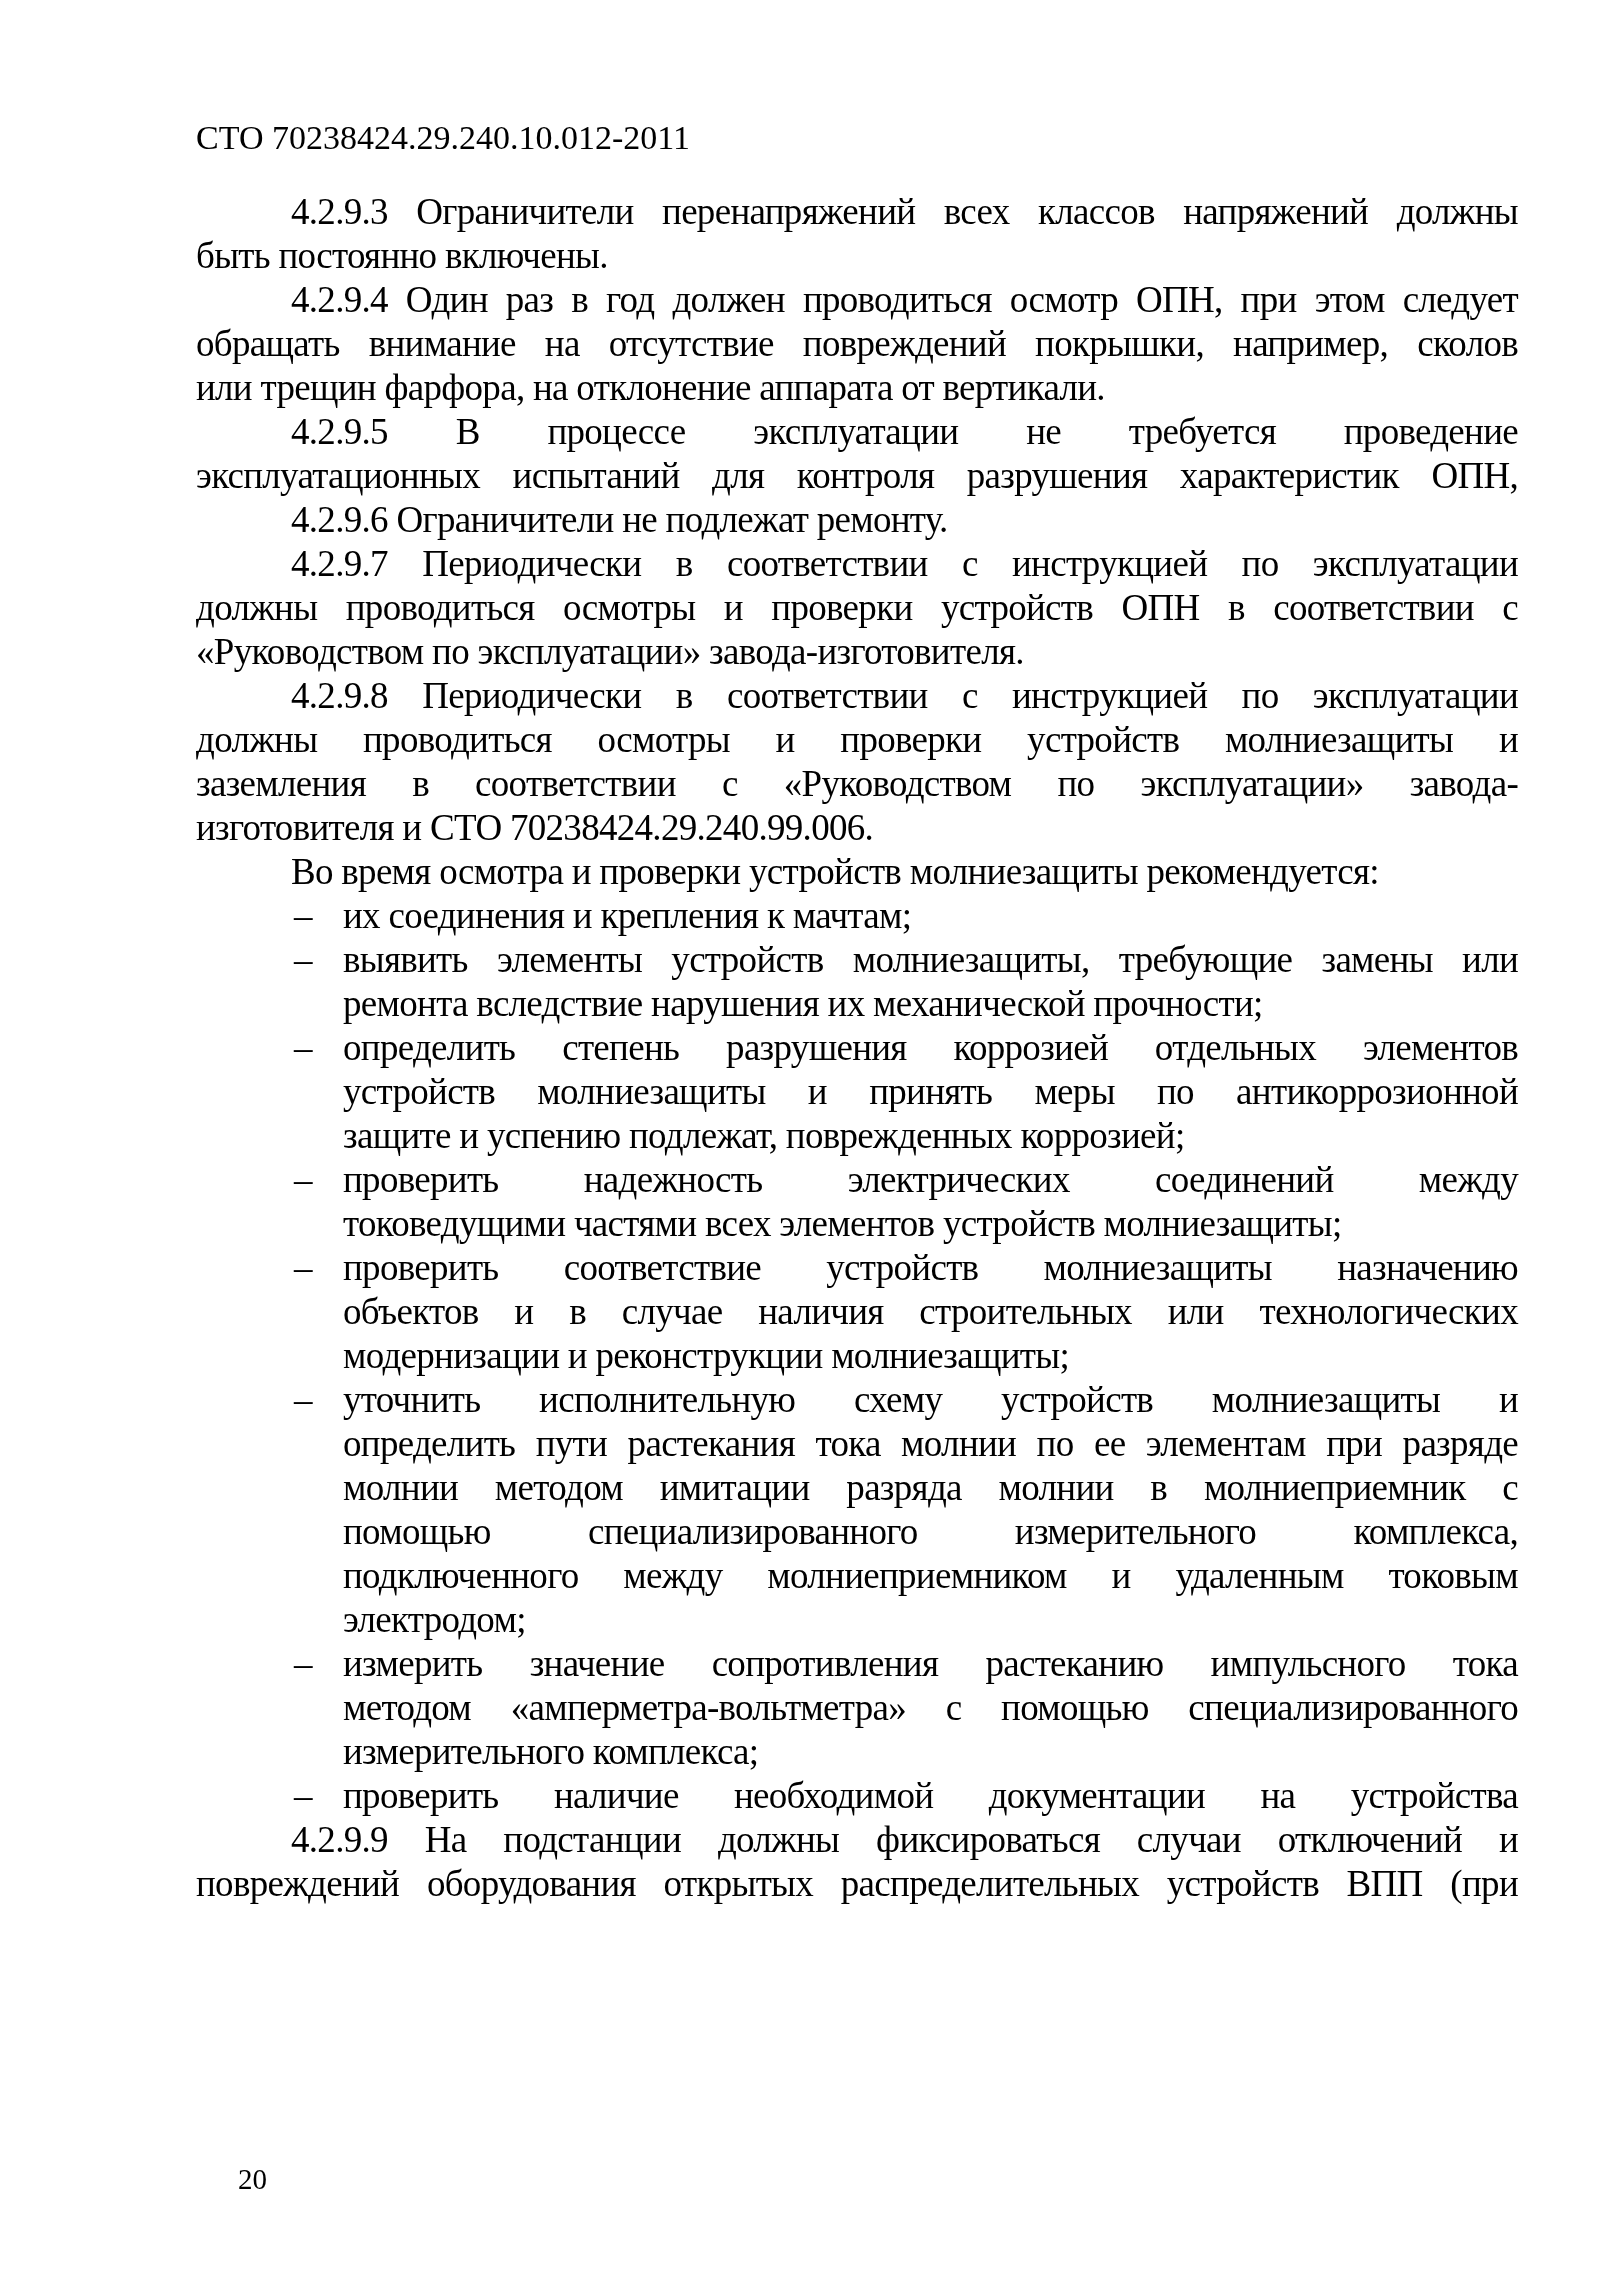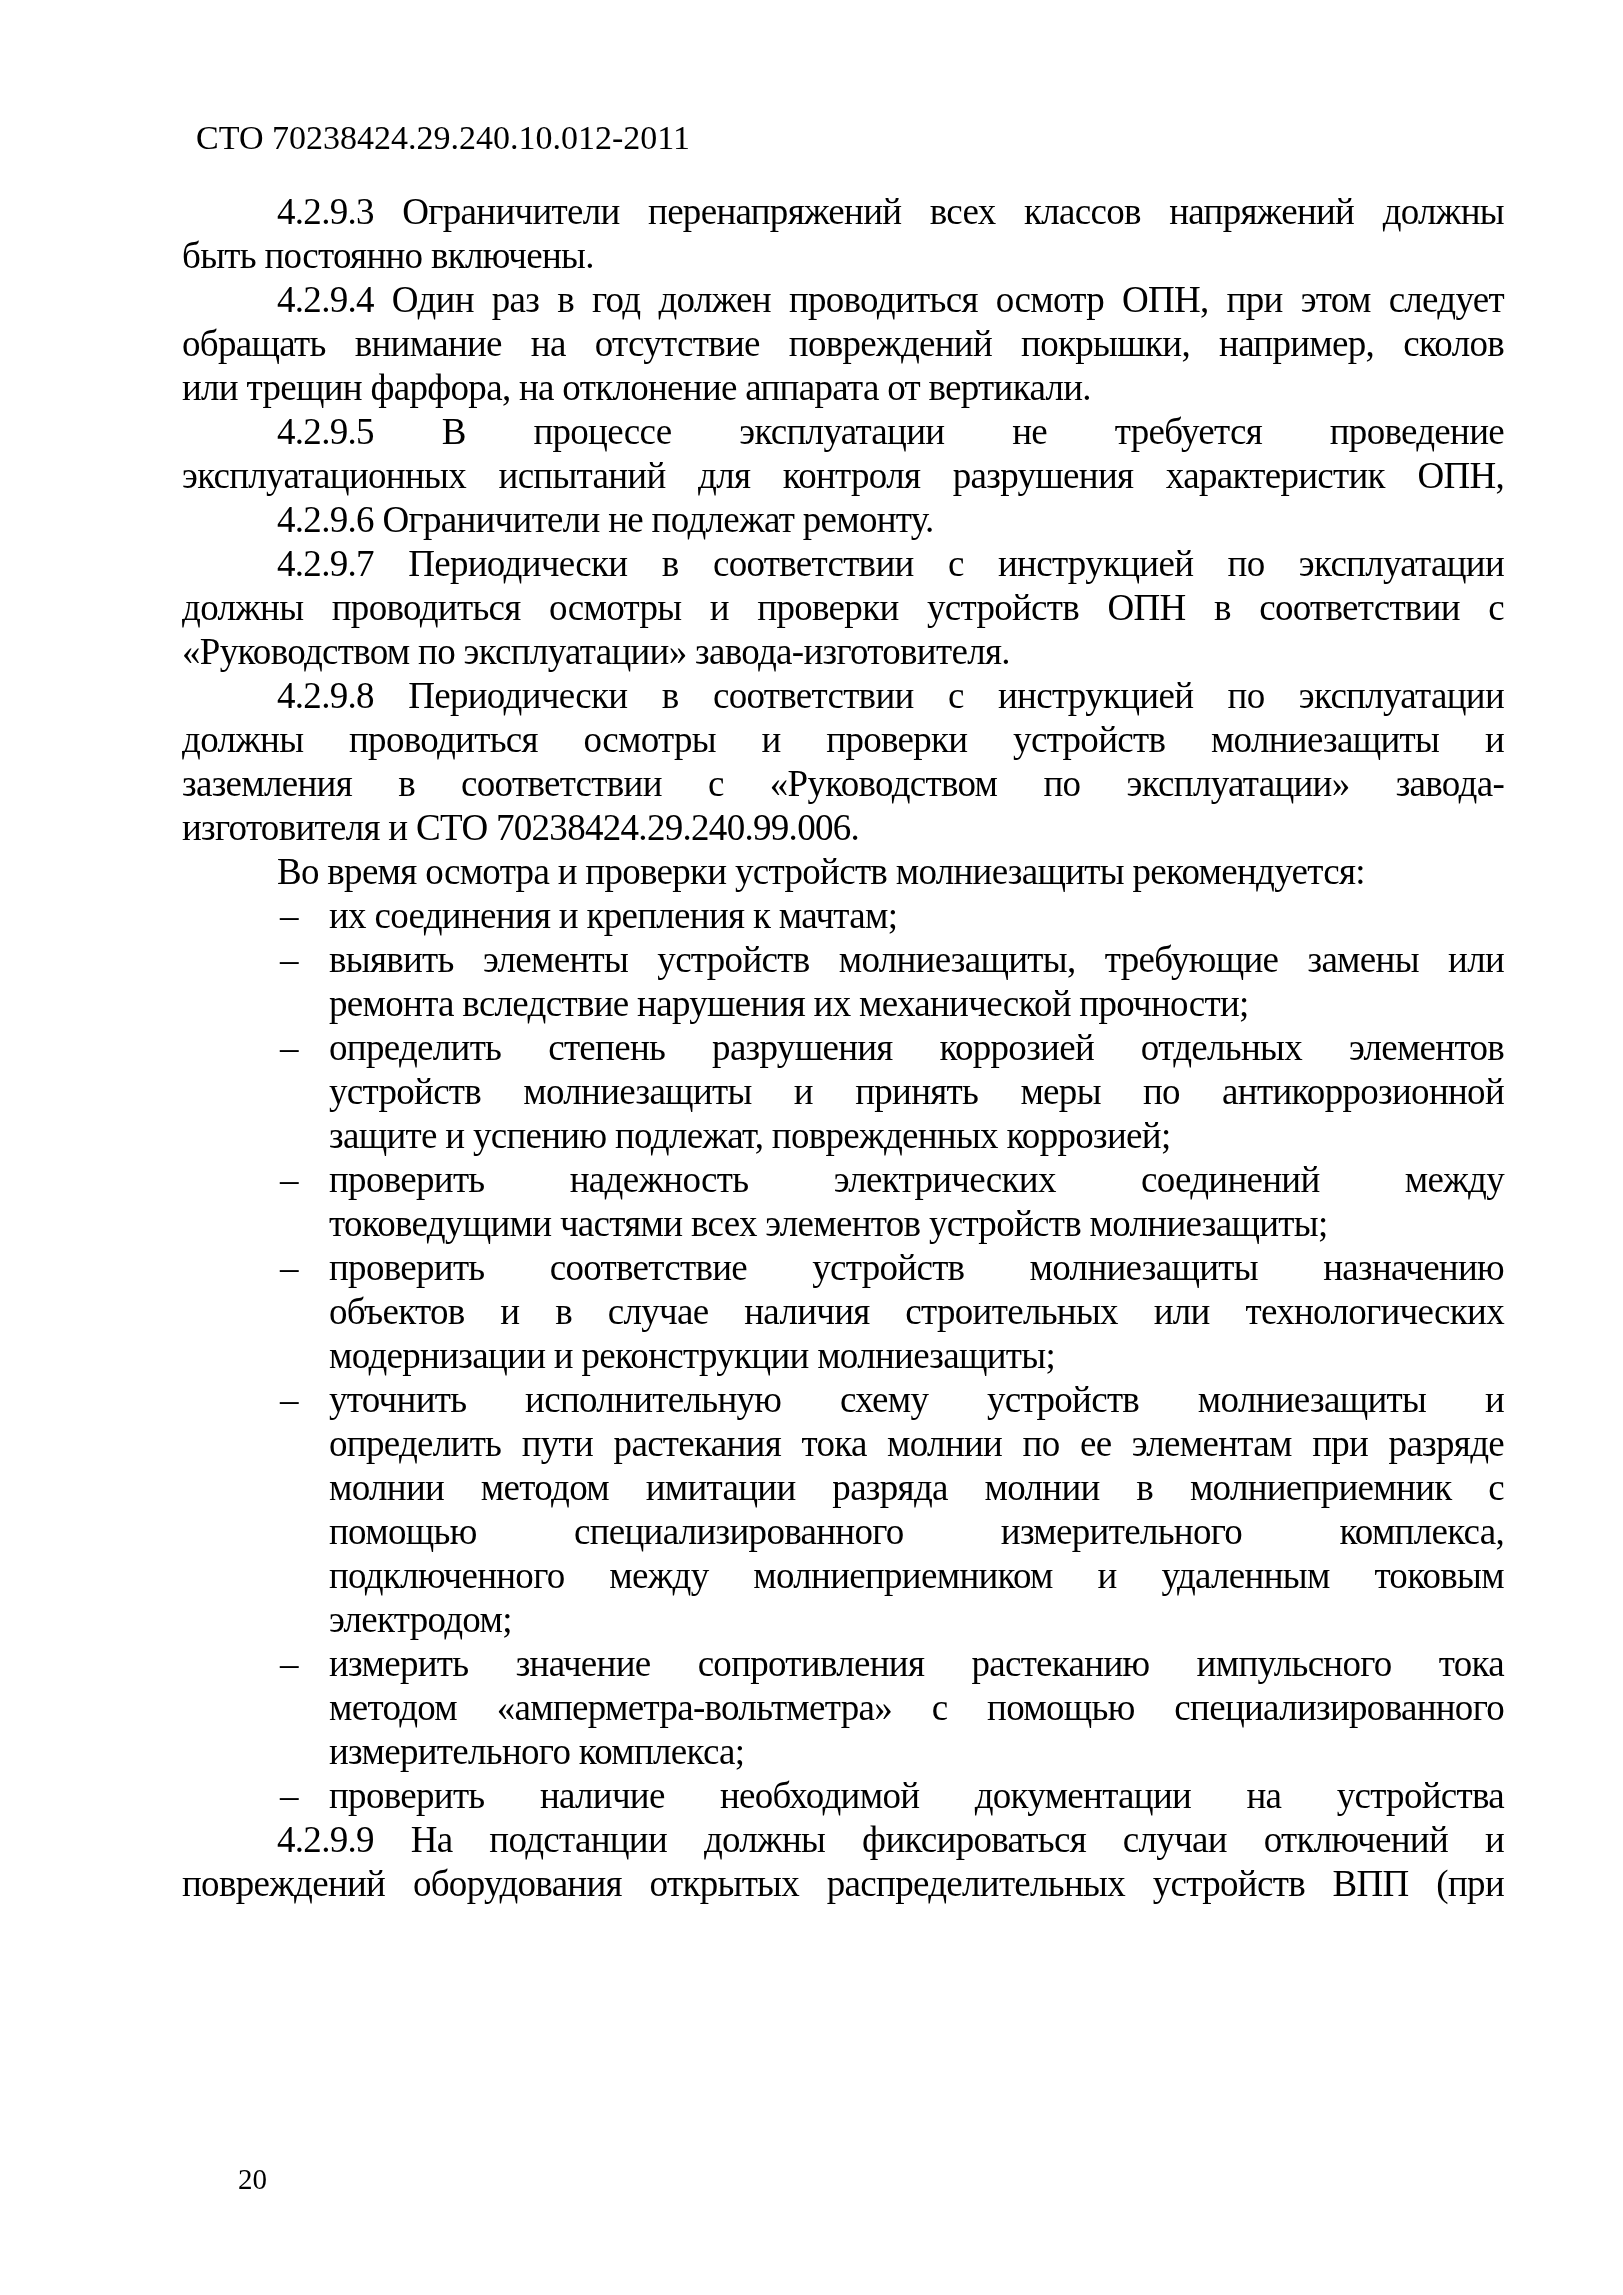--- a/index.html
+++ b/index.html
@@ -26,21 +26,21 @@
     position: absolute;
     left: 196px;
     top: 100px;
     font-size: 34px;
     letter-spacing: 0px;
     white-space: nowrap;
     margin-top: 19px;
   }
   .content {
     position: absolute;
-    left: 182px;
+    left: 196px;
     top: 190px;
     width: 1322px;
     font-size: 37px;
     line-height: 44px;
     letter-spacing: -0.7px;
   }
   .para, .li {
     margin: 0;
     padding: 0;
   }

